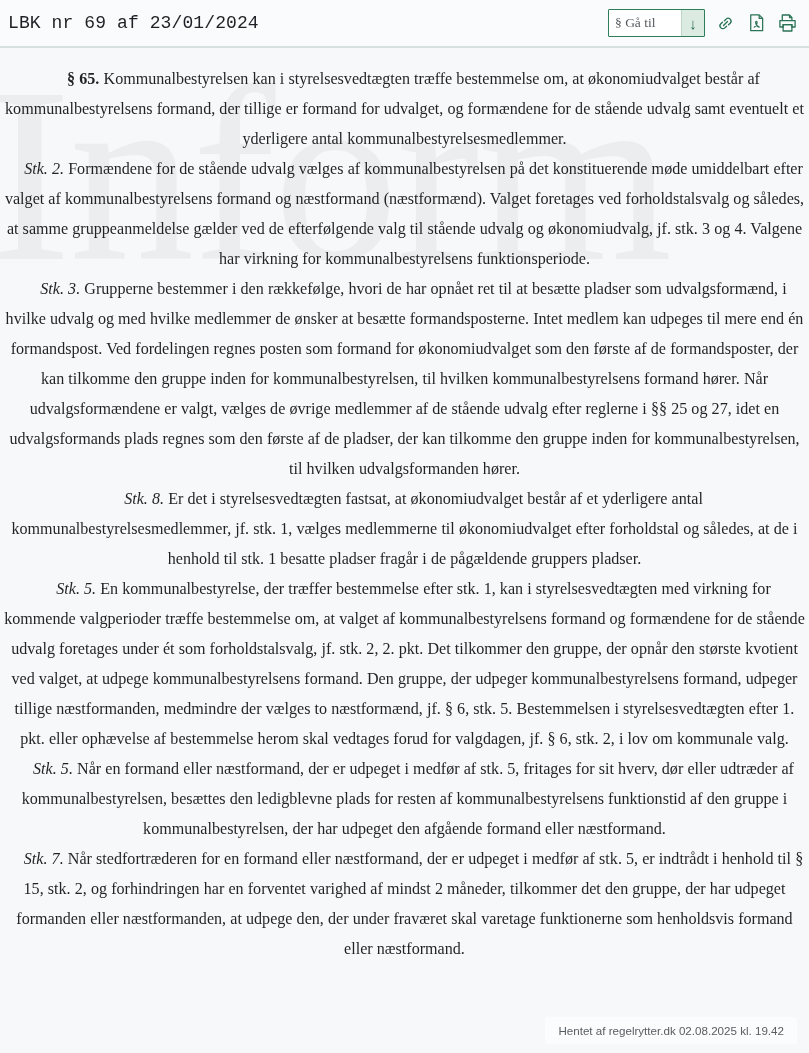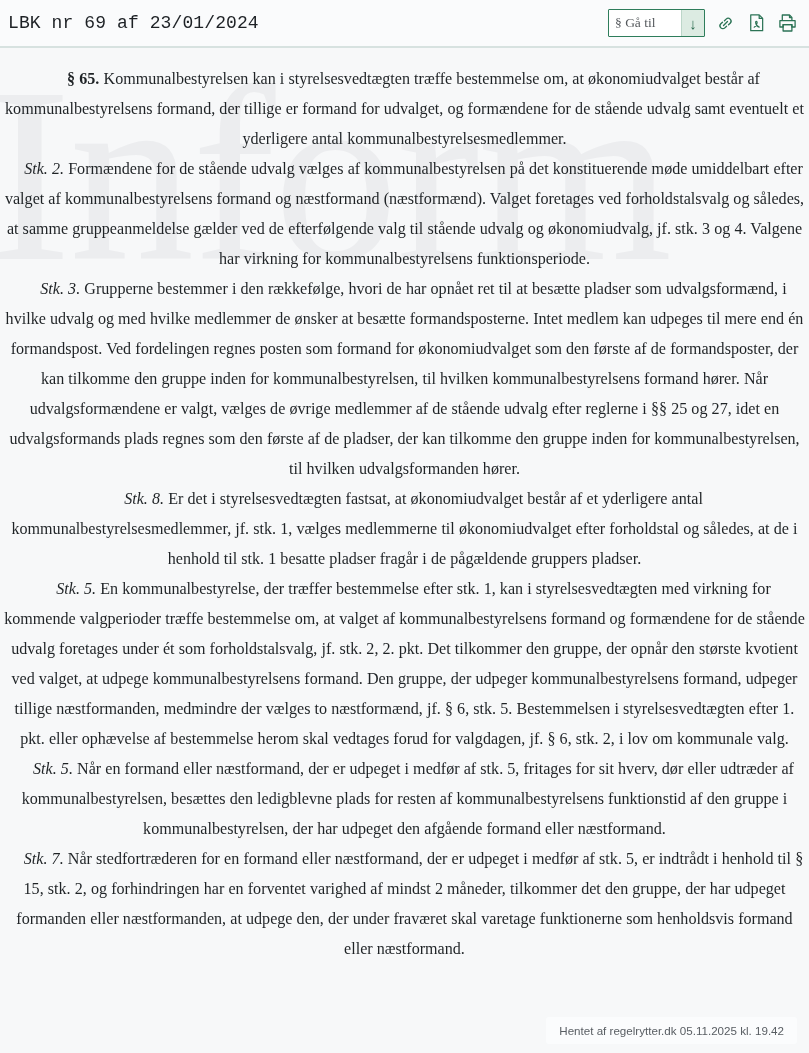--- a/index.html
+++ b/index.html
@@ -215,13 +215,13 @@
     <span class="indent"></span><span class="stk-ref">Stk. 5.</span><span> En kommunalbestyrelse, der træffer bestemmelse efter stk. 1, kan i styrelsesvedtægten med virkning for kommende valgperioder træffe bestemmelse om, at valget af kommunalbestyrelsens formand og formændene for de stående udvalg foretages under ét som forholdstalsvalg, jf. stk. 2, 2. pkt. Det tilkommer den gruppe, der opnår den største kvotient ved valget, at udpege kommunalbestyrelsens formand. Den gruppe, der udpeger kommunalbestyrelsens formand, udpeger tillige næstformanden, medmindre der vælges to næstformænd, jf. § 6, stk. 5. Bestemmelsen i styrelsesvedtægten efter 1. pkt. eller ophævelse af bestemmelse herom skal vedtages forud for valgdagen, jf. § 6, stk. 2, i lov om kommunale valg.</span>
   </p>
   <p class="para">
     <span class="indent"></span><span class="stk-ref">Stk. 5.</span><span> Når en formand eller næstformand, der er udpeget i medfør af stk. 5, fritages for sit hverv, dør eller udtræder af kommunalbestyrelsen, besættes den ledigblevne plads for resten af kommunalbestyrelsens funktionstid af den gruppe i kommunalbestyrelsen, der har udpeget den afgående formand eller næstformand.</span>
   </p>
   <p class="para">
     <span class="indent"></span><span class="stk-ref">Stk. 7.</span><span> Når stedfortræderen for en formand eller næstformand, der er udpeget i medfør af stk. 5, er indtrådt i henhold til § 15, stk. 2, og forhindringen har en forventet varighed af mindst 2 måneder, tilkommer det den gruppe, der har udpeget formanden eller næstformanden, at udpege den, der under fraværet skal varetage funktionerne som henholdsvis formand eller næstformand.</span>
   </p>
 </div>
 
-<div id="footer-stamp">Hentet af regelrytter.dk 05.11.2025 kl. 19.42</div>
+<div id="footer-stamp">Hentet af regelrytter.dk 02.08.2025 kl. 19.42</div>
 
 </body></html>

